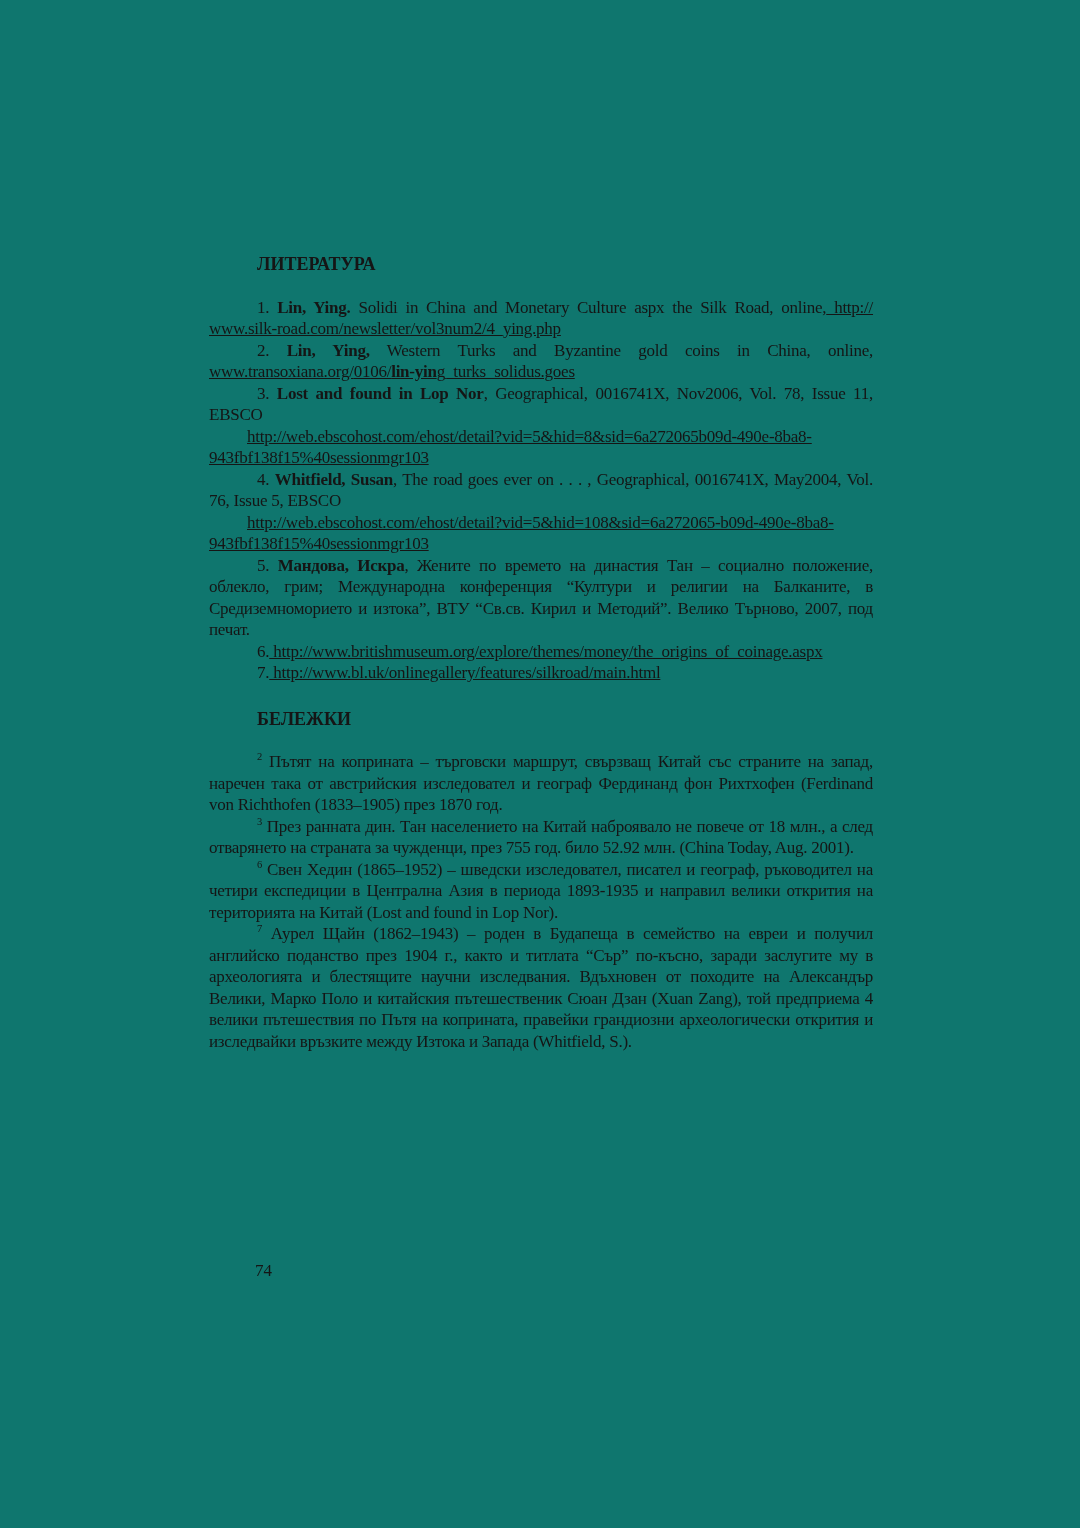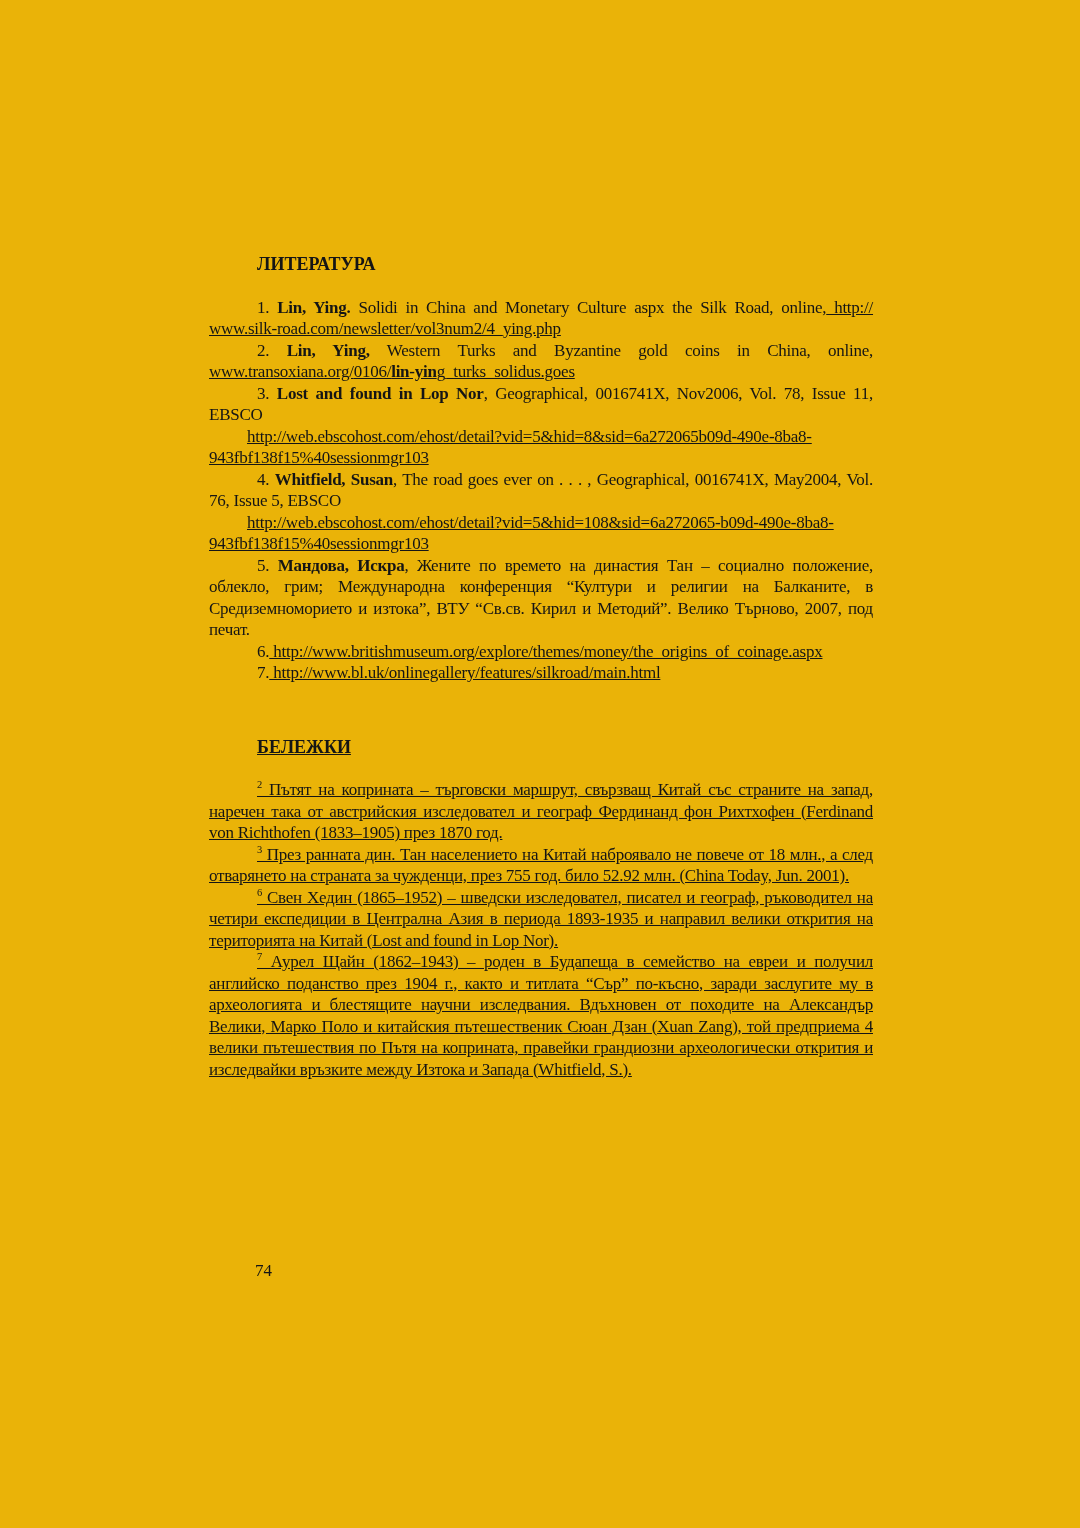--- a/index.html
+++ b/index.html
@@ -1,20 +1,20 @@
 <!DOCTYPE html>
 <html><head>
 <meta charset="utf-8">
 <style>
   html, body { margin: 0; padding: 0; background: #ffffff; }
   .page {
     position: relative;
     width: 1080px;
     height: 1528px;
-    background: #eab308;
+    background: #0f766e;
     font-family: "Liberation Serif", serif;
     color: #151515;
     overflow: hidden;
   }
   .content {
     position: absolute;
     left: 209px;
     top: 254px;
     width: 664px;
   }
@@ -27,21 +27,21 @@
   }
   .para {
     font-size: 17px;
     line-height: 21.5px;
     letter-spacing: -0.25px;
     margin: 0;
     text-align: justify;
     text-indent: 48px;
   }
   .url-para { text-indent: 38px; }
-  .notes-section { margin-top: 53px; text-decoration: underline; }
+  .notes-section { margin-top: 25px; }
   b { font-weight: bold; }
   .link { text-decoration: underline; color: inherit; cursor: pointer; }
   sup {
     font-size: 10.5px;
     line-height: 0;
     vertical-align: super;
   }
   .pagenum {
     position: absolute;
     left: 255px;
@@ -71,21 +71,21 @@
     <p class="para"><span>5. </span><b>Мандова, Искра</b><span>, Жените по времето на династия Тан – социално положение, облекло, грим; Международна конференция “Култури и религии на Балканите, в Средиземноморието и изтока”, ВТУ “Св.св. Кирил и Методий”. Велико Търново, 2007, под печат.</span></p>
 
     <p class="para"><span>6.</span><span class="link"> http://www.britishmuseum.org/explore/themes/money/the_origins_of_coinage.aspx</span></p>
 
     <p class="para"><span>7.</span><span class="link"> http://www.bl.uk/onlinegallery/features/silkroad/main.html</span></p>
 
     <div class="notes-section">
       <h2 class="heading">БЕЛЕЖКИ</h2>
 
       <p class="para"><sup>2</sup><span> Пътят на коприната – търговски маршрут, свързващ Китай със страните на запад, наречен така от австрийския изследовател и географ Фердинанд фон Рихтхофен (Ferdinand von Richthofen (1833–1905) през 1870 год.</span></p>
-      <p class="para"><sup>3</sup><span> През ранната дин. Тан населението на Китай наброявало не повече от 18 млн., а след отварянето на страната за чужденци, през 755 год. било 52.92 млн. (China Today, Jun. 2001).</span></p>
+      <p class="para"><sup>3</sup><span> През ранната дин. Тан населението на Китай наброявало не повече от 18 млн., а след отварянето на страната за чужденци, през 755 год. било 52.92 млн. (China Today, Aug. 2001).</span></p>
       <p class="para"><sup>6</sup><span> Свен Хедин (1865–1952) – шведски изследовател, писател и географ, ръководител на четири експедиции в Централна Азия в периода 1893-1935 и направил велики открития на територията на Китай (Lost and found in Lop Nor).</span></p>
       <p class="para"><sup>7</sup><span> Аурел Щайн (1862–1943) – роден в Будапеща в семейство на евреи и получил английско поданство през 1904 г., както и титлата “Сър” по-късно, заради заслугите му в археологията и блестящите научни изследвания. Вдъхновен от походите на Александър Велики, Марко Поло и китайския пътешественик Сюан Дзан (Xuan Zang), той предприема 4 велики пътешествия по Пътя на коприната, правейки грандиозни археологически открития и изследвайки връзките между Изтока и Запада (Whitfield, S.).</span></p>
     </div>
 
   </div>
 
   <div class="pagenum">74</div>
 </div>
 
 </body></html>

